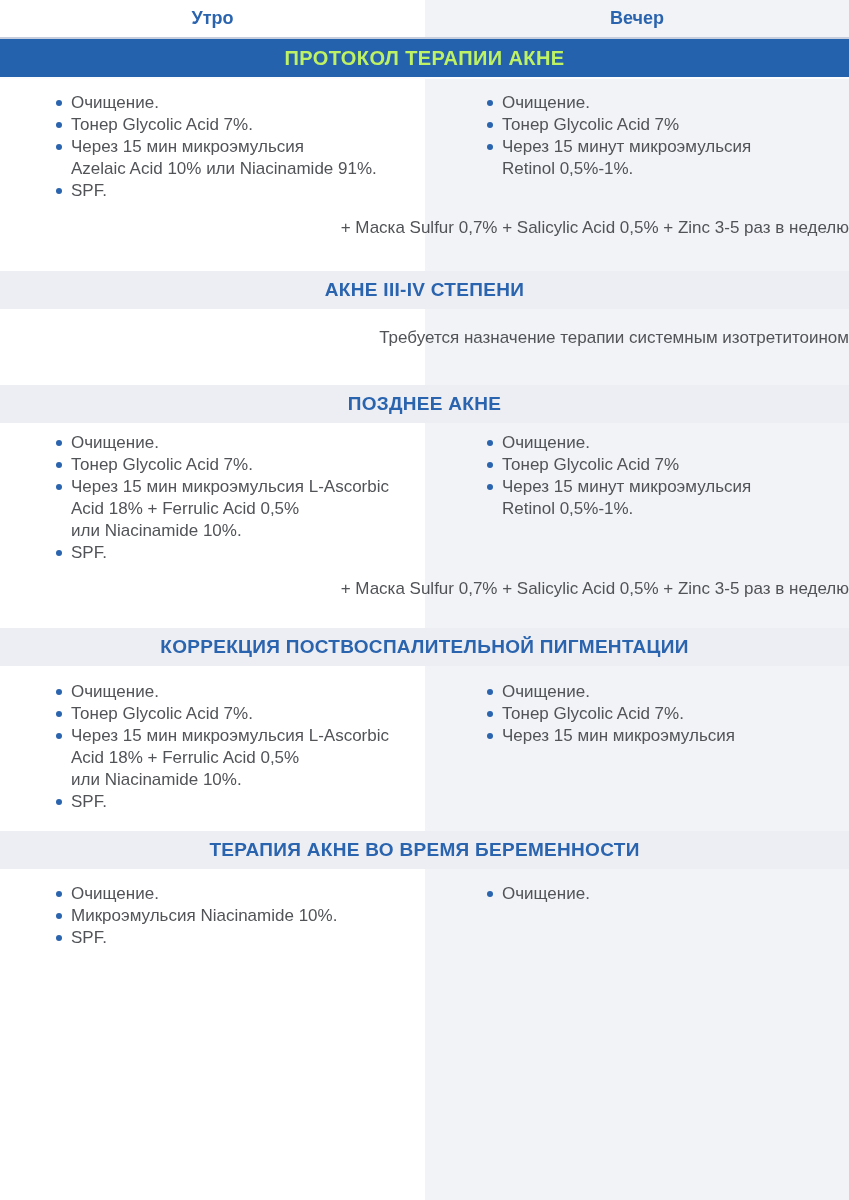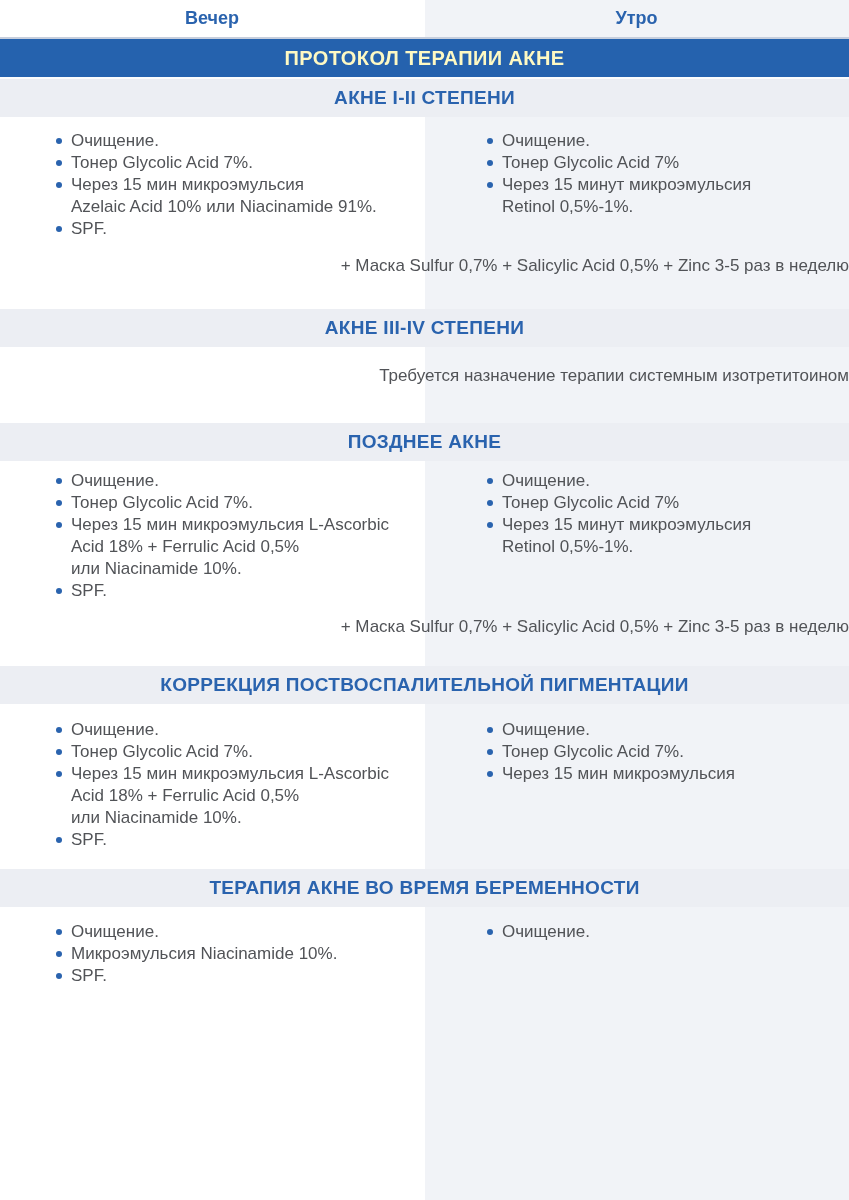--- a/index.html
+++ b/index.html
@@ -17,21 +17,21 @@
   .top-cell {
     flex:0 0 425px; display:flex; align-items:center; justify-content:center;
     font-size:18px; font-weight:700; color:#2a63ae;
   }
   .top-cell.evening { flex:0 0 424px; }
   .title-band {
     height:42px;
     border-top:2px solid #c6cedd;
     border-bottom:2px solid #fbfcfd;
     background:#2562ae;
-    color:#fef9c3; font-size:20px; font-weight:700; letter-spacing:0.4px;
+    color:#bef264; font-size:20px; font-weight:700; letter-spacing:0.4px;
     display:flex; align-items:center; justify-content:center;
   }
   .section-band {
     height:38px; background:#eceef3;
     color:#2a63ae; font-size:19px; font-weight:700; letter-spacing:0.3px;
     display:flex; align-items:center; justify-content:center;
   }
   .content { display:flex;gap:44px; }
   .col { box-sizing:border-box; }
   .col.morning { flex:0 0 425px; padding-left:56px; }
@@ -52,27 +52,26 @@
   .note.mask-1 { margin:15px 0 32px; }
   .note.requires { margin:18px 0 36px;padding-left:31px; }
   .note.mask-2 { margin:14px 0 28px; }
 </style>
 </head>
 <body>
 
 <div class="page">
 
   <div class="top-row">
+    <div class="top-cell">Утро</div>
     <div class="top-cell evening">Вечер</div>
-    <div class="top-cell">Утро</div>
   </div>
 
   <div class="title-band">ПРОТОКОЛ ТЕРАПИИ АКНЕ</div>
 
-  <div class="section-band">АКНЕ I-II СТЕПЕНИ</div>
   <div class="content s0">
     <div class="col morning">
       <ul class="treatments">
         <li class="bullet">Очищение.</li>
         <li class="bullet">Тонер Glycolic Acid 7%.</li>
         <li class="bullet">Через 15 мин микроэмульсия</li>
         <li class="cont">Azelaic Acid 10% или Niacinamide 91%.</li>
         <li class="bullet">SPF.</li>
       </ul>
     </div>

